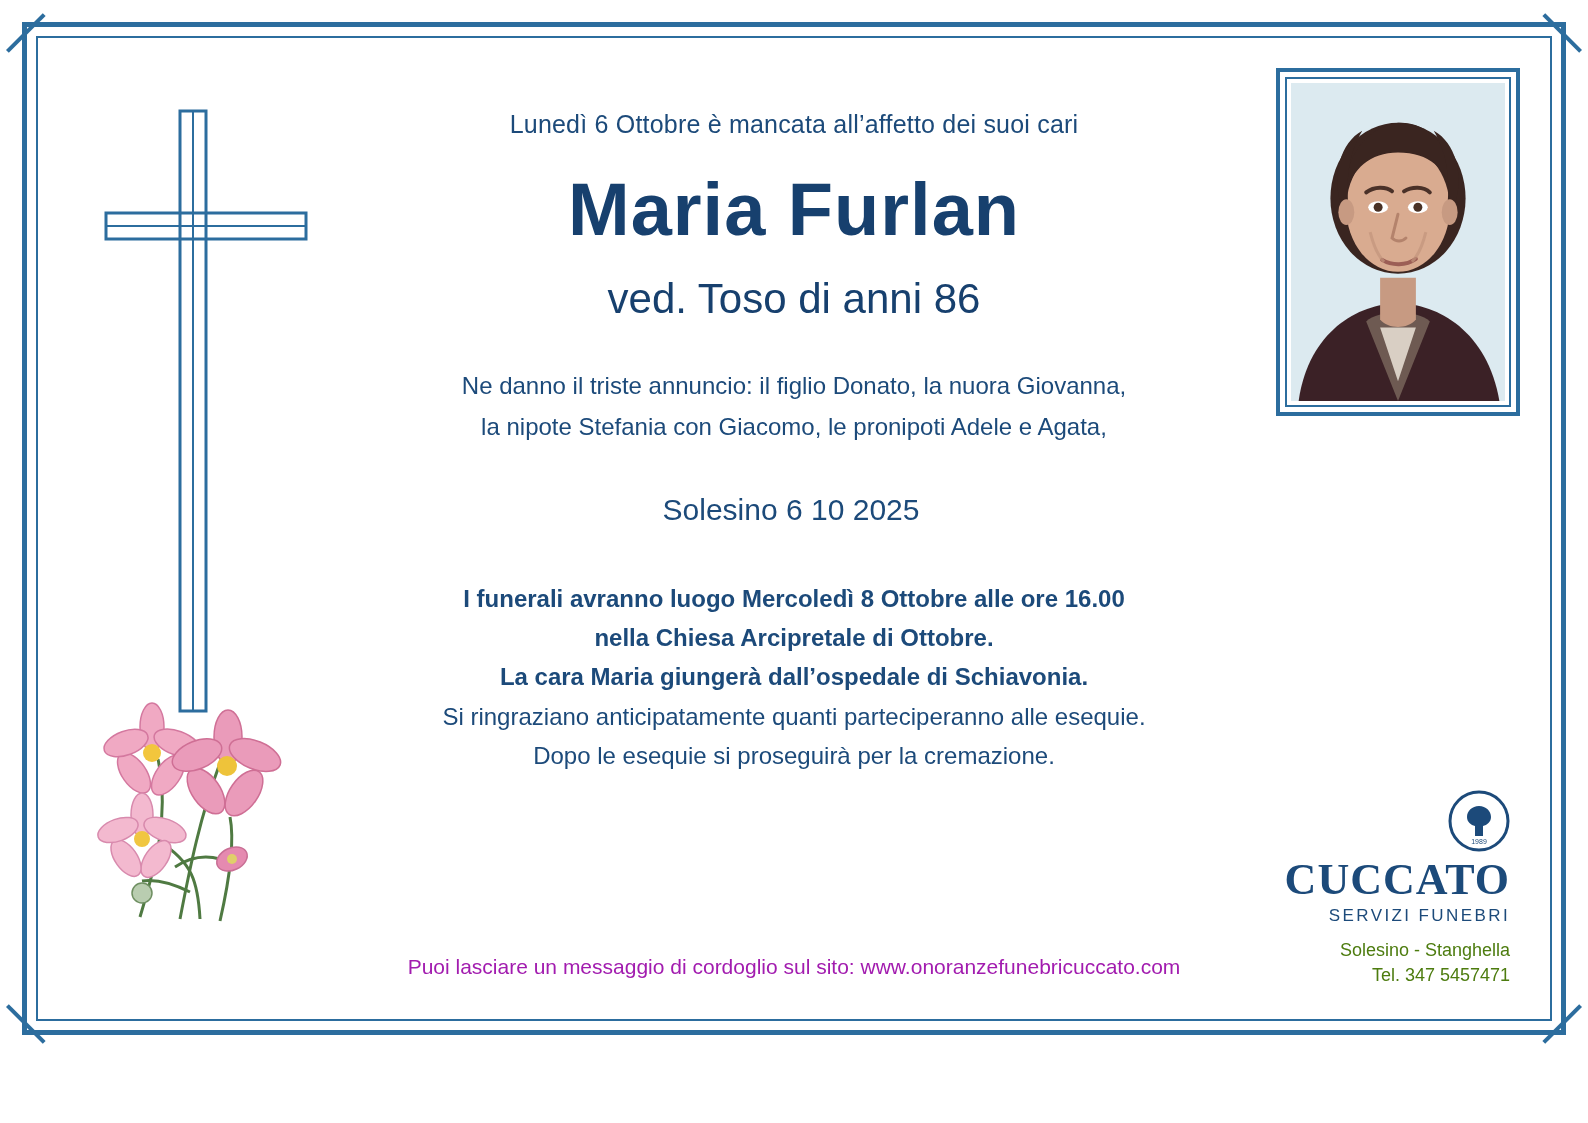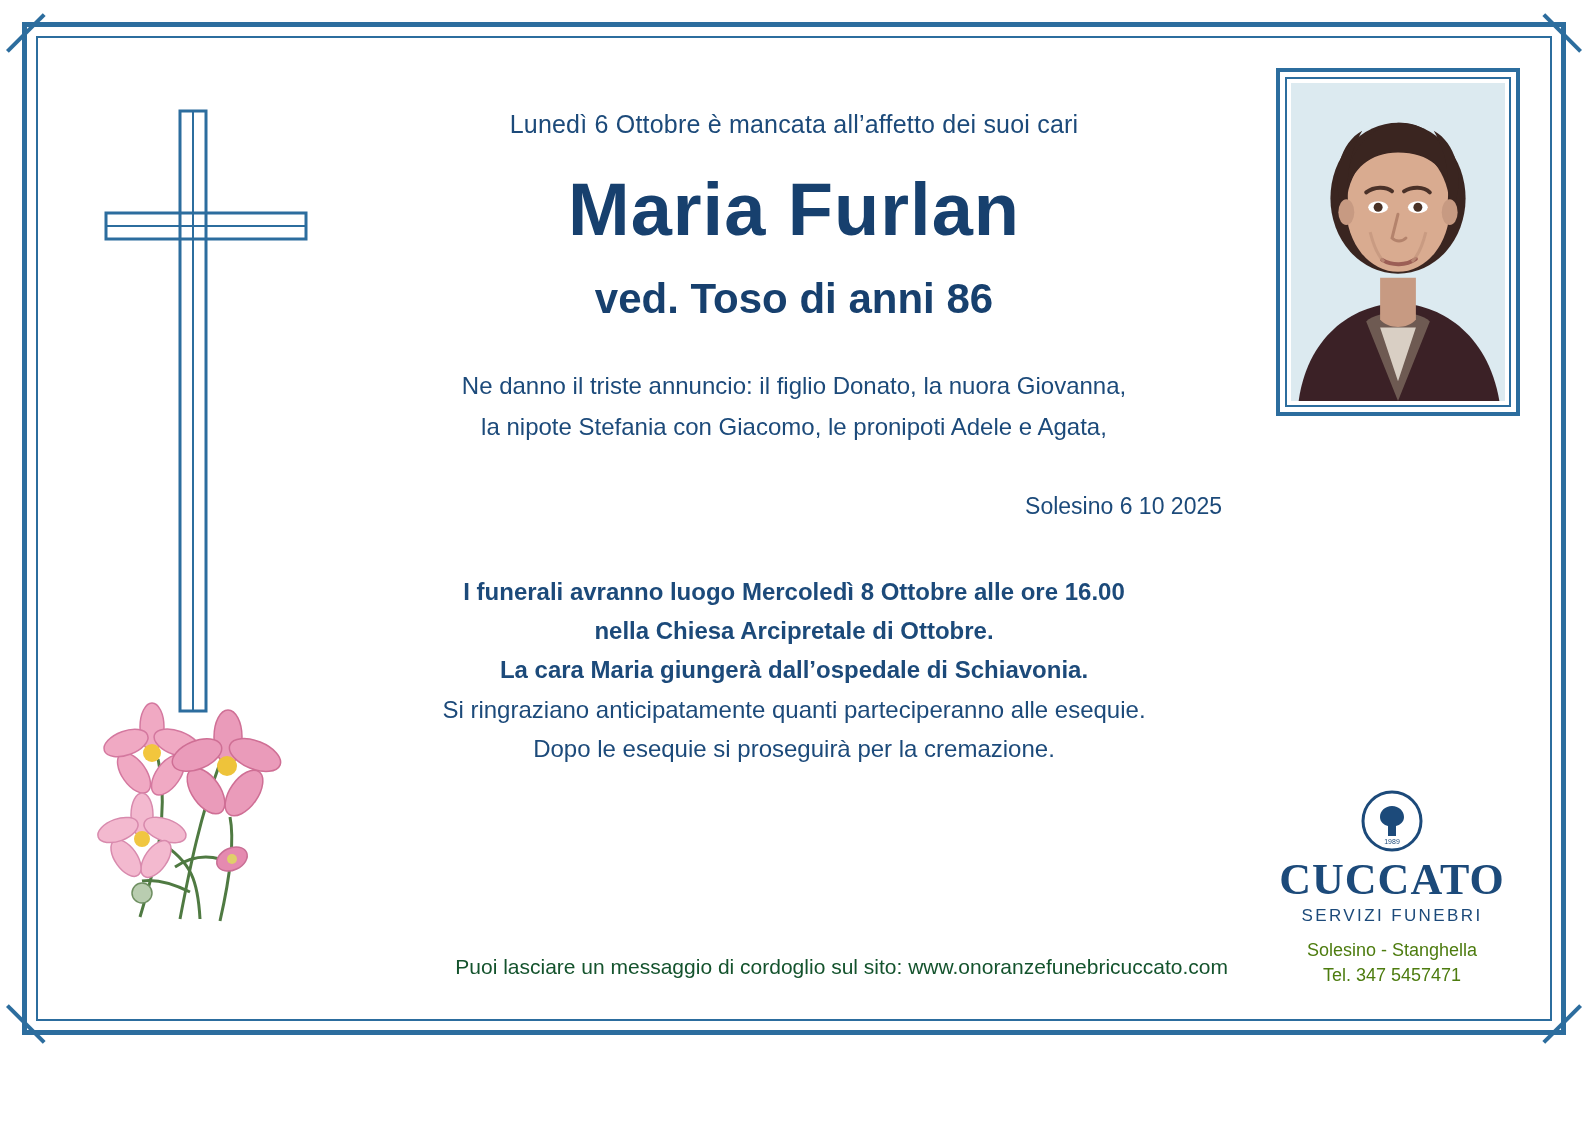--- a/index.html
+++ b/index.html
@@ -127,60 +127,60 @@
     font-size: 74px;
     font-weight: bold;
     color: #17406e;
     letter-spacing: 1px;
     line-height: 1.05;
     margin-bottom: 26px;
     margin-top: 32px;
   }
   .subname {
     font-size: 42px;
-    font-weight: bold;
+    font-weight: normal;
     color: #17406e;
     margin-bottom: 42px;
   }
   .announce {
     font-size: 24px;
     line-height: 1.72;
     color: #1c4a7a;
   }
   .place-date {
     margin-top: 46px;
-    font-size: 23px;
-    text-align: right;
+    font-size: 30px;
+    text-align: center;
     padding-right: 6px;
     color: #1c4a7a;
   }
   .funeral {
     margin-top: 52px;
     font-size: 24px;
     line-height: 1.63;
     color: #1c4a7a;
   }
   .funeral .b { font-weight: bold; }
   .site-line {
     position: absolute;
     left: 300px;
     right: 300px;
     bottom: 18px;
-    text-align: right;
+    text-align: center;
     font-size: 21px;
-    color: #14532d;
+    color: #a21caf;
   }
 
   
   .logo {
     position: absolute;
-    right: 6px;
+    right: 18px;
     bottom: 10px;
     width: 260px;
-    text-align: center;
+    text-align: right;
     color: #1c4a7a;
   }
   .logo-mark { margin-bottom: 2px; }
   .logo-name {
     font-size: 44px;
     font-weight: bold;
     letter-spacing: 1px;
     line-height: 1;
     color: #1c4a7a;
     font-family: "Liberation Serif", serif;

